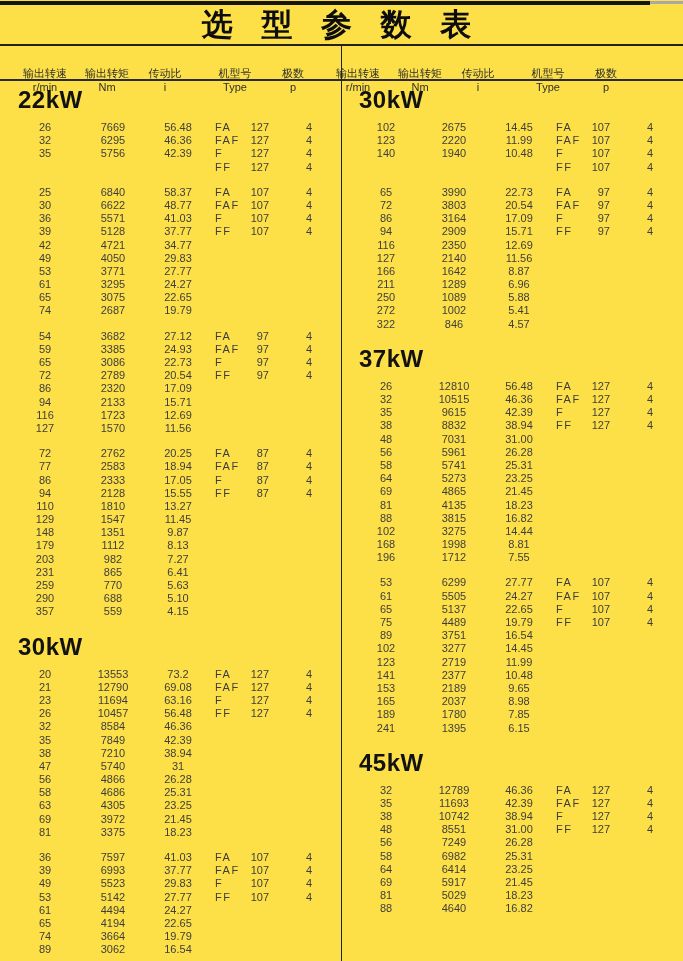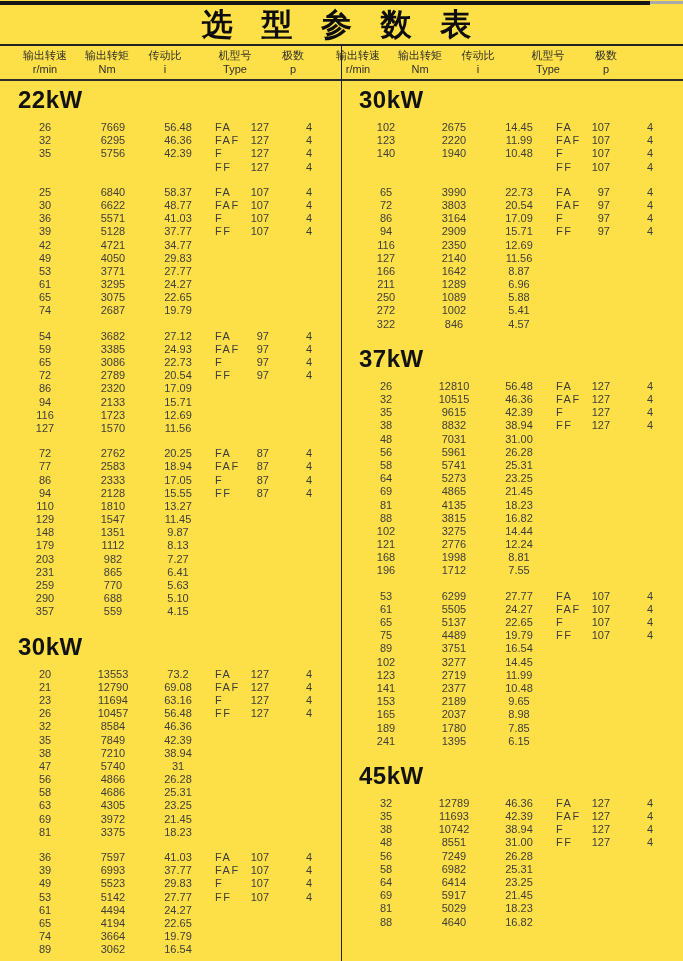--- a/index.html
+++ b/index.html
@@ -14,21 +14,21 @@
   .top-rule-right{position:absolute;top:1px;left:650px;width:33px;height:3px;background:#a9a9a9;}
   .title{
     position:absolute;top:4px;left:0;width:100%;margin:0;
     text-align:center;font-size:31px;font-weight:bold;color:#0d0d0d;
     letter-spacing:10px;white-space:nowrap;
   }
   .rule{position:absolute;left:0;width:683px;background:#222;}
   .rule-title{top:44px;height:2px;}
   .rule-header{top:79px;height:2px;background:#2b2b2b;}
   .vdivider{position:absolute;left:341px;top:44px;width:1px;height:917px;background:#222;}
-  .header-band{position:absolute;top:48px;left:0;width:604px;display:flex;}
+  .header-band{position:absolute;top:66px;left:0;width:604px;display:flex;}
   .header-half{width:341px;display:flex;align-items:flex-start;}
   .hcell{display:flex;flex-direction:column;text-align:center;}
   .hcn{font-size:11px;color:#2e2e2e;line-height:14px;}
   .hunit{font-size:11px;color:#2e2e2e;line-height:14px;}
   .hc0{margin-left:20px;width:50px;}
   .hc1{margin-left:7px;width:60px;}
   .hc2{margin-left:0;width:56px;}
   .hc3{margin-left:12px;width:60px;}
   .hc4{margin-left:8px;width:40px;}
   .content{position:absolute;top:82px;left:0;width:683px;display:flex;}
@@ -796,28 +796,20 @@
             </div>
             <div class="row">
               <span class="c c0">102</span>
               <span class="c c1">3275</span>
               <span class="c c2">14.44</span>
               <span class="c c3"></span>
               <span class="c c4"></span>
               <span class="c c5"></span>
             </div>
             <div class="row">
-              <span class="c c0">121</span>
-              <span class="c c1">2776</span>
-              <span class="c c2">12.24</span>
-              <span class="c c3"></span>
-              <span class="c c4"></span>
-              <span class="c c5"></span>
-            </div>
-            <div class="row">
               <span class="c c0">168</span>
               <span class="c c1">1998</span>
               <span class="c c2">8.81</span>
               <span class="c c3"></span>
               <span class="c c4"></span>
               <span class="c c5"></span>
             </div>
             <div class="row">
               <span class="c c0">196</span>
               <span class="c c1">1712</span>

